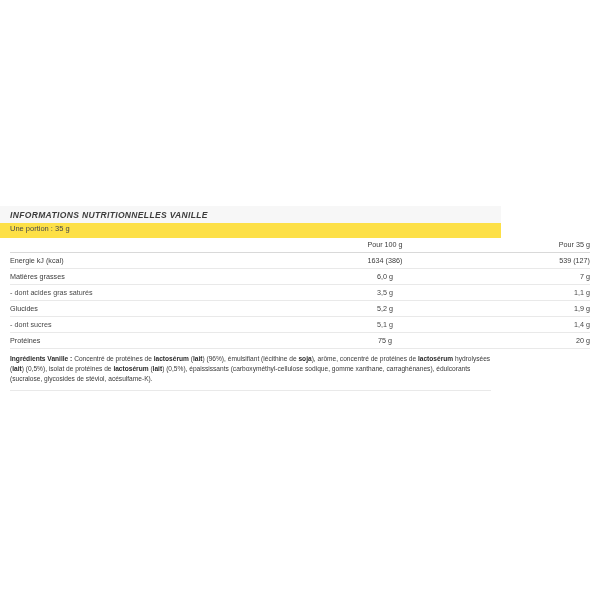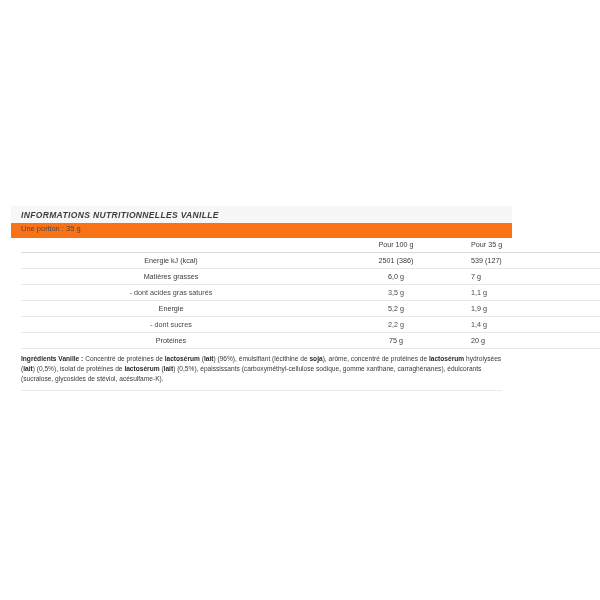--- a/index.html
+++ b/index.html
@@ -11,38 +11,37 @@
     font-family: "Liberation Sans", sans-serif;
     color: #3a3a3a;
   }
 
   #sheet {
     position: absolute;
     left: 0;
     top: 206px;
     width: 501px;
     background: #ffffff;
-    padding-left: 11px;
   }
 
   .nutri-title {
     font-size: 8.5px;
     font-style: italic;
     font-weight: bold;
     letter-spacing: 0.35px;
     color: #3d3d3d;
     padding: 4px 0 3px 10px;
     background: #f7f7f7;
   }
 
   .portion {
     font-size: 7.5px;
     color: #4a4a4a;
     padding: 1px 0 5px 10px;
-    background: #f97316;
+    background: #fde047;
   }
 
   table.nutri {
     width: 580px;
     margin: 0 10px;
     border-collapse: collapse;
     table-layout: fixed;
   }
 
   table.nutri td {
@@ -53,23 +52,23 @@
     border-bottom: 1px solid #e9e9e9;
   }
 
   table.nutri tr.head td {
     border-bottom: 1px solid #d9d9d9;
     padding-top: 2px;
     padding-bottom: 3px;
     margin-top: 20px;
   }
 
-  td.c-label { width: 300px; text-align: center; }
+  td.c-label { width: 300px; text-align: left; }
   td.c-100   { width: 150px; text-align: center; }
-  td.c-35    { width: 130px; padding-right: 2px; }
+  td.c-35    { width: 130px; text-align: right; padding-right: 2px; }
 
   .indent { padding-left: 7px; }
 
   .nutri tr.sub td { color: #4a4a4a; }
 
   .ingredients {
     margin: 0 10px;
     padding: 5px 0 6px 0;
     font-size: 6.6px;
     line-height: 1.5;
@@ -89,41 +88,41 @@
 
   <table class="nutri">
     <tbody id="nutri-body">
       <tr class="head">
         <td class="c-label"></td>
         <td class="c-100">Pour 100 g</td>
         <td class="c-35">Pour 35 g</td>
       </tr>
     <tr>
           <td class="c-label">Energie kJ (kcal)</td>
-          <td class="c-100">2501 (386)</td>
+          <td class="c-100">1634 (386)</td>
           <td class="c-35">539 (127)</td>
         </tr>
         <tr>
           <td class="c-label">Matières grasses</td>
           <td class="c-100">6,0 g</td>
           <td class="c-35">7 g</td>
         </tr>
         <tr class="sub">
           <td class="c-label indent">- dont acides gras saturés</td>
           <td class="c-100">3,5 g</td>
           <td class="c-35">1,1 g</td>
         </tr>
         <tr>
-          <td class="c-label">Energie</td>
+          <td class="c-label">Glucides</td>
           <td class="c-100">5,2 g</td>
           <td class="c-35">1,9 g</td>
         </tr>
         <tr class="sub">
           <td class="c-label indent">- dont sucres</td>
-          <td class="c-100">2,2 g</td>
+          <td class="c-100">5,1 g</td>
           <td class="c-35">1,4 g</td>
         </tr>
         <tr>
           <td class="c-label">Protéines</td>
           <td class="c-100">75 g</td>
           <td class="c-35">20 g</td>
         </tr>
       </tbody>
   </table>
 

